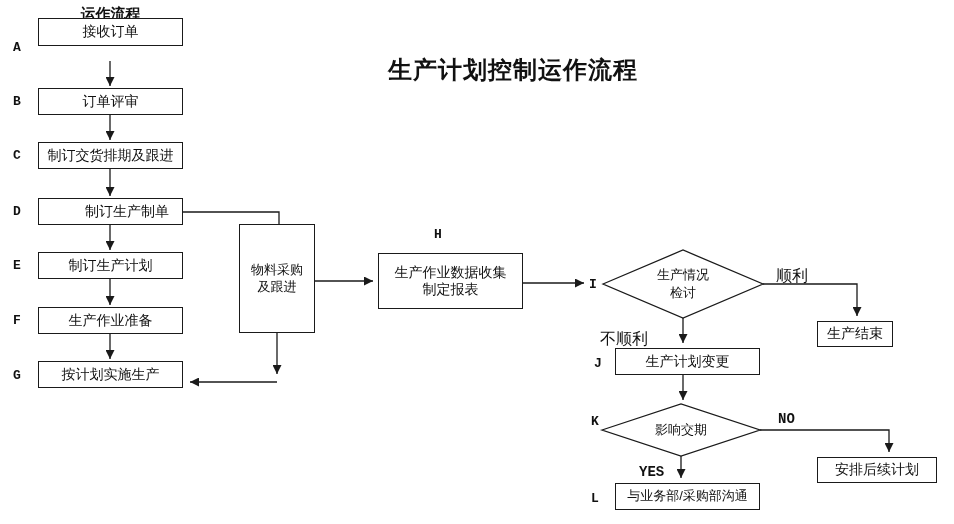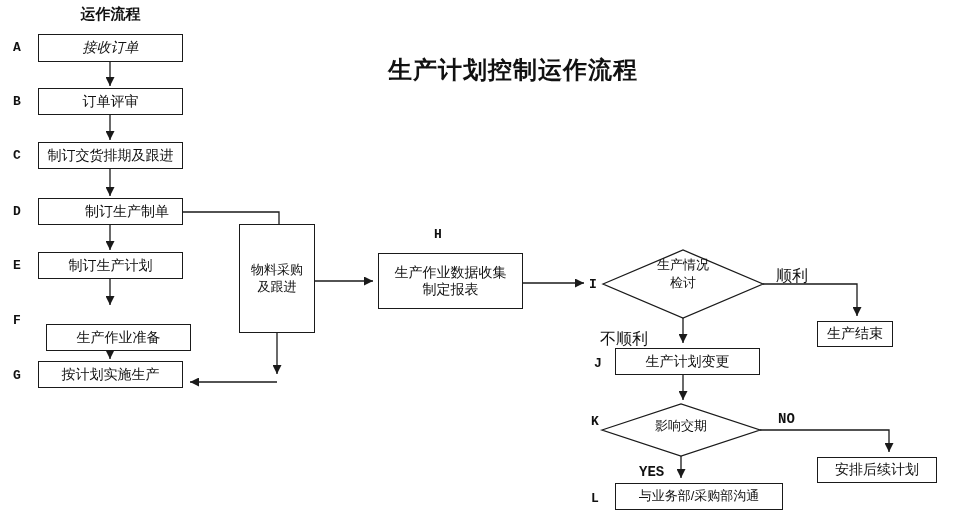--- a/index.html
+++ b/index.html
@@ -11,21 +11,21 @@
   .connectors{position:absolute;left:0;top:0;width:954px;height:524px;}
   .box{
     position:absolute;border:1px solid #1a1a1a;background:#ffffff;
     display:flex;align-items:center;justify-content:center;
     font-size:14px;line-height:1.25;text-align:center;box-sizing:border-box;
     white-space:nowrap;
   }
   .box.multiline{white-space:normal;flex-direction:column;}
   .diamond-text{
     position:absolute;display:flex;flex-direction:column;align-items:center;
-    justify-content:flex-start;font-size:13px;line-height:1.4;text-align:center;
+    justify-content:center;font-size:13px;line-height:1.4;text-align:center;
   }
   .letter{
     position:absolute;font-family:"Liberation Mono","DejaVu Sans Mono",monospace;
     font-size:13px;font-weight:bold;
   }
   .branch{position:absolute;font-size:16px;white-space:nowrap;}
   .branch.en{font-family:"Liberation Mono","DejaVu Sans Mono",monospace;font-weight:bold;font-size:14px;}
   .col-title{
     position:absolute;left:38px;top:5px;width:145px;text-align:center;
     font-weight:bold;font-size:15px;
@@ -83,36 +83,36 @@
   <div class="main-title">生产计划控制运作流程</div>
 
   <div class="letter" style="left:13px;top:40px;">A</div>
   <div class="letter" style="left:13px;top:94px;">B</div>
   <div class="letter" style="left:13px;top:148px;">C</div>
   <div class="letter" style="left:13px;top:204px;">D</div>
   <div class="letter" style="left:13px;top:258px;">E</div>
   <div class="letter" style="left:13px;top:313px;">F</div>
   <div class="letter" style="left:13px;top:368px;">G</div>
 
-  <div class="box" style="left:38px;top:34px;width:145px;height:28px;font-style:italic;">
+  <div class="box" style="left:38px;top:18px;width:145px;height:28px;">
       <span>接收订单</span>
     </div>
   <div class="box" style="left:38px;top:88px;width:145px;height:27px;">
       <span>订单评审</span>
     </div>
   <div class="box" style="left:38px;top:142px;width:145px;height:27px;">
       <span>制订交货排期及跟进</span>
     </div>
   <div class="box" style="left:38px;top:198px;width:145px;height:27px;padding-left:33px;">
       <span>制订生产制单</span>
     </div>
   <div class="box" style="left:38px;top:252px;width:145px;height:27px;">
       <span>制订生产计划</span>
     </div>
-  <div class="box" style="left:38px;top:324px;width:145px;height:27px;margin-left:8px;">
+  <div class="box" style="left:38px;top:307px;width:145px;height:27px;">
       <span>生产作业准备</span>
     </div>
   <div class="box" style="left:38px;top:361px;width:145px;height:27px;justify-content:center;">
       <span>按计划实施生产</span>
     </div>
 
   <div class="box multiline" style="left:239px;top:224px;width:76px;height:109px;font-size:13px;">
     <span>物料采购</span>
     <span>及跟进</span>
   </div>
@@ -145,17 +145,17 @@
     <span>影响交期</span>
   </div>
   <div class="branch en" style="left:778px;top:411px;">NO</div>
   <div class="branch en" style="left:639px;top:464px;">YES</div>
 
   <div class="box" style="left:817px;top:457px;width:120px;height:26px;">
     <span>安排后续计划</span>
   </div>
 
   <div class="letter" style="left:591px;top:491px;">L</div>
-  <div class="box" style="left:615px;top:483px;width:168px;height:27px;font-size:13px;">
+  <div class="box" style="left:615px;top:483px;width:145px;height:27px;font-size:13px;">
     <span>与业务部/采购部沟通</span>
   </div>
 
 </div>
 
 </body></html>

